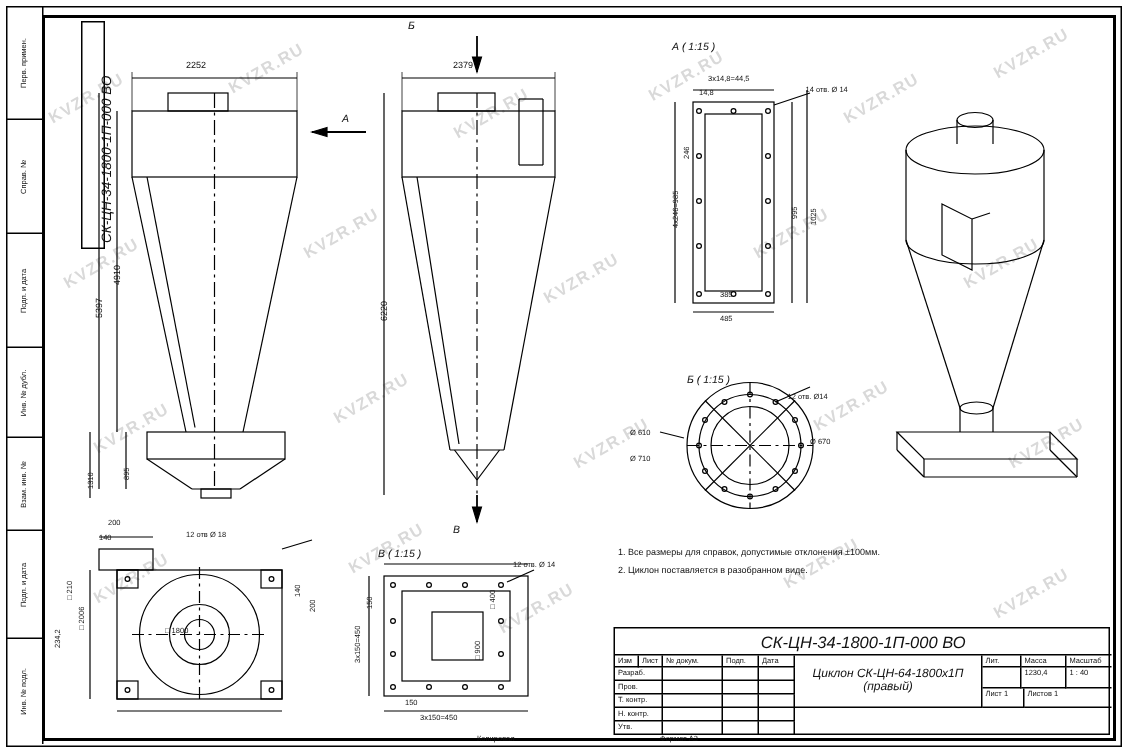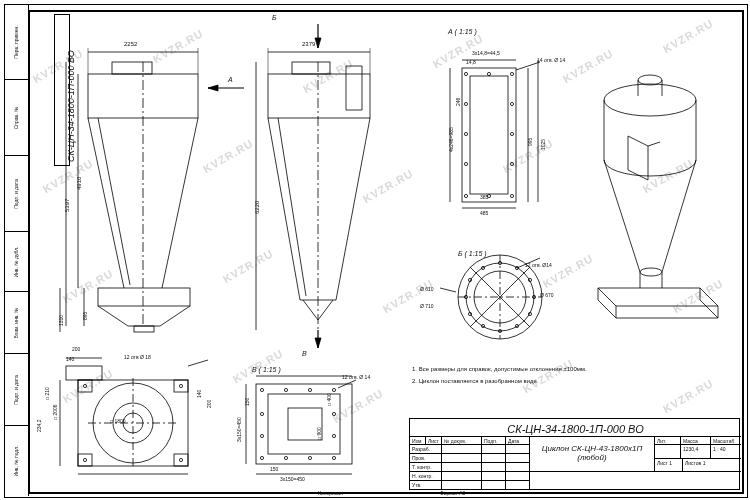--- a/index.html
+++ b/index.html
@@ -348,22 +348,22 @@
     <div class="c" style="left:32px;top:53px;width:40px;height:9px;"></div>
     <div class="c" style="left:72px;top:53px;width:24px;height:9px;"></div>
     <div class="c" style="left:96px;top:53px;width:24px;height:9px;"></div>
 
     <div class="c nbb" style="left:0;top:62px;width:32px;height:9px;"><span>Утв.</span></div>
     <div class="c nbb" style="left:32px;top:62px;width:40px;height:9px;"></div>
     <div class="c nbb" style="left:72px;top:62px;width:24px;height:9px;"></div>
     <div class="c nbb" style="left:96px;top:62px;width:24px;height:9px;"></div>
 
     <div class="c" style="left:120px;top:18px;width:125px;height:35px;">
-      <div class="tb-name" style="margin-top:6px;">Циклон СК-ЦН-43-1800х1П</div>
-      <div class="tb-name">(любой)</div>
+      <div class="tb-name" style="margin-top:6px;">Циклон СК-ЦН-64-1800х1П</div>
+      <div class="tb-name">(правый)</div>
     </div>
 
     <div class="c" style="left:245px;top:18px;width:26px;height:8px;"><span>Лит.</span></div>
     <div class="c" style="left:271px;top:18px;width:30px;height:8px;"><span>Масса</span></div>
     <div class="c nb" style="left:301px;top:18px;width:30px;height:8px;"><span>Масштаб</span></div>
 
     <div class="c" style="left:245px;top:26px;width:26px;height:14px;"></div>
     <div class="c" style="left:271px;top:26px;width:30px;height:14px;"><span>1230,4</span></div>
     <div class="c nb" style="left:301px;top:26px;width:30px;height:14px;"><span>1 : 40</span></div>
 

